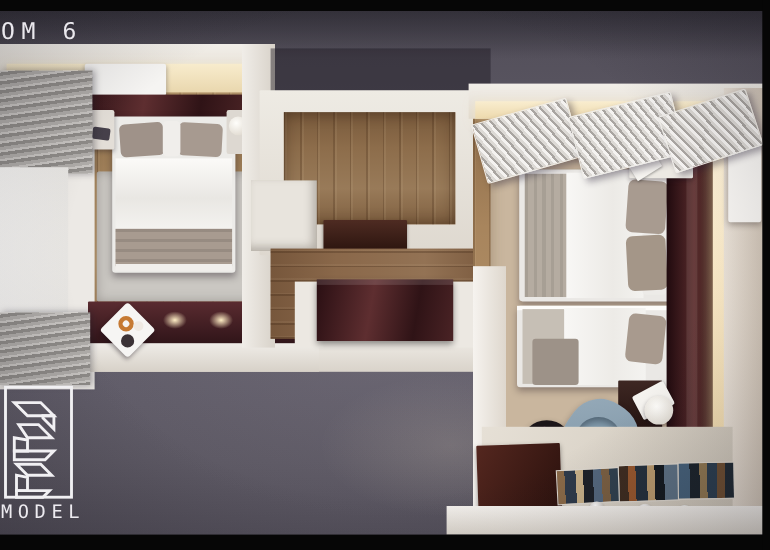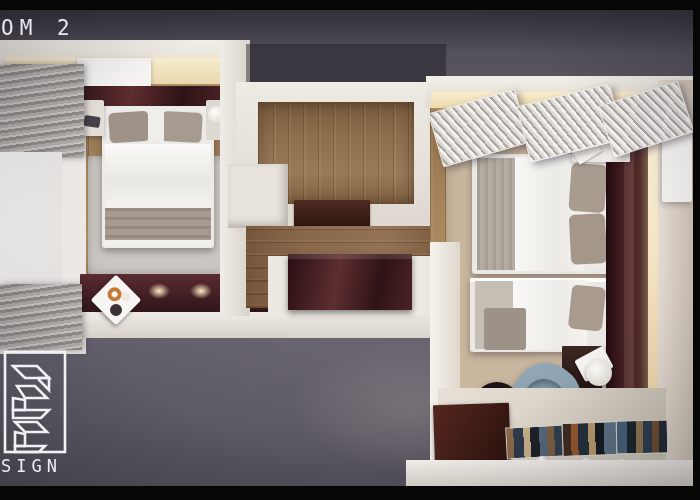--- a/index.html
+++ b/index.html
@@ -154,35 +154,35 @@
   <div class="a" style="left:506px;top:426px;width:56px;height:30px;transform:rotate(-3deg);border:1px solid #ded8cf;background:linear-gradient(90deg,#8a6a48 0 12%,#2e3a4a 12% 30%,#c7b089 30% 42%,#1d2128 42% 58%,#54677d 58% 72%,#7a5f42 72% 85%,#30404e 85%);"></div>
   <div class="a" style="left:562px;top:422px;width:54px;height:32px;transform:rotate(-2deg);border:1px solid #ded8cf;background:linear-gradient(90deg,#3e2c20 0 15%,#96572e 15% 28%,#24303c 28% 47%,#b99a6e 47% 60%,#141a20 60% 76%,#5d7184 76%);"></div>
   <div class="a" style="left:616px;top:420px;width:50px;height:32px;transform:rotate(-1deg);border:1px solid #ded8cf;background:linear-gradient(90deg,#46617a 0 20%,#1c242c 20% 38%,#8f7752 38% 52%,#2c3e50 52% 70%,#6d4e33 70% 84%,#202a34 84%);"></div>
   <div class="a circle" style="left:536px;top:456px;width:13px;height:10px;background:radial-gradient(circle at 40% 35%,#ffffff,#b9b2a8);box-shadow:0 1px 2px rgba(0,0,0,.3);"></div>
   <div class="a circle" style="left:580px;top:458px;width:13px;height:10px;background:radial-gradient(circle at 40% 35%,#ffffff,#b9b2a8);box-shadow:0 1px 2px rgba(0,0,0,.3);"></div>
   <div class="a circle" style="left:616px;top:459px;width:13px;height:10px;background:radial-gradient(circle at 40% 35%,#ffffff,#b9b2a8);box-shadow:0 1px 2px rgba(0,0,0,.3);"></div>
   <div class="a" style="left:406px;top:460px;width:288px;height:26px;background:linear-gradient(180deg,#f4f1ed,#ddd7ce);"></div>
 
   <div class="a vignette" style="left:0;top:0;width:700px;height:500px;"></div>
 
-  <div class="a txt" style="left:1px;top:16px;font-size:21px;letter-spacing:6px;color:#eae8ed;">OM 2</div>
+  <div class="a txt" style="left:1px;top:16px;font-size:21px;letter-spacing:6px;color:#eae8ed;">OM 6</div>
 
   <svg class="a" style="left:3px;top:350px;" width="66" height="108" viewBox="0 0 66 108">
     <g fill="none" stroke="#f1f0f3" stroke-width="2.6">
       <rect x="2" y="2" width="60" height="100"></rect>
       <path d="M10 16 h24 l12 12 h-24 z"></path>
       <path d="M46 28 v12 l-10 -10 v-2 z"></path>
       <path d="M14 36 h18 l12 12 h-22 z"></path>
       <path d="M10 48 v12 h12 v-10 z"></path>
       <path d="M10 60 h36 l-8 8 h-28 z"></path>
       <path d="M12 72 h22 l10 10 h-22 z"></path>
       <path d="M12 82 v14 h10 v-12 z"></path>
       <path d="M12 96 h30 l-6 6 h-24 z"></path>
     </g>
   </svg>
-  <div class="a txt" style="left:1px;top:456px;font-size:17px;letter-spacing:5px;color:#edebf0;">SIGN</div>
+  <div class="a txt" style="left:1px;top:456px;font-size:17px;letter-spacing:5px;color:#edebf0;">MODEL</div>
 
 
   <div class="a bar" style="left:0;top:0;width:700px;height:10px;"></div>
   <div class="a bar" style="left:0;top:486px;width:700px;height:14px;"></div>
   <div class="a bar" style="left:693px;top:0;width:7px;height:500px;"></div>
 
 </div>
 
 </body></html>

